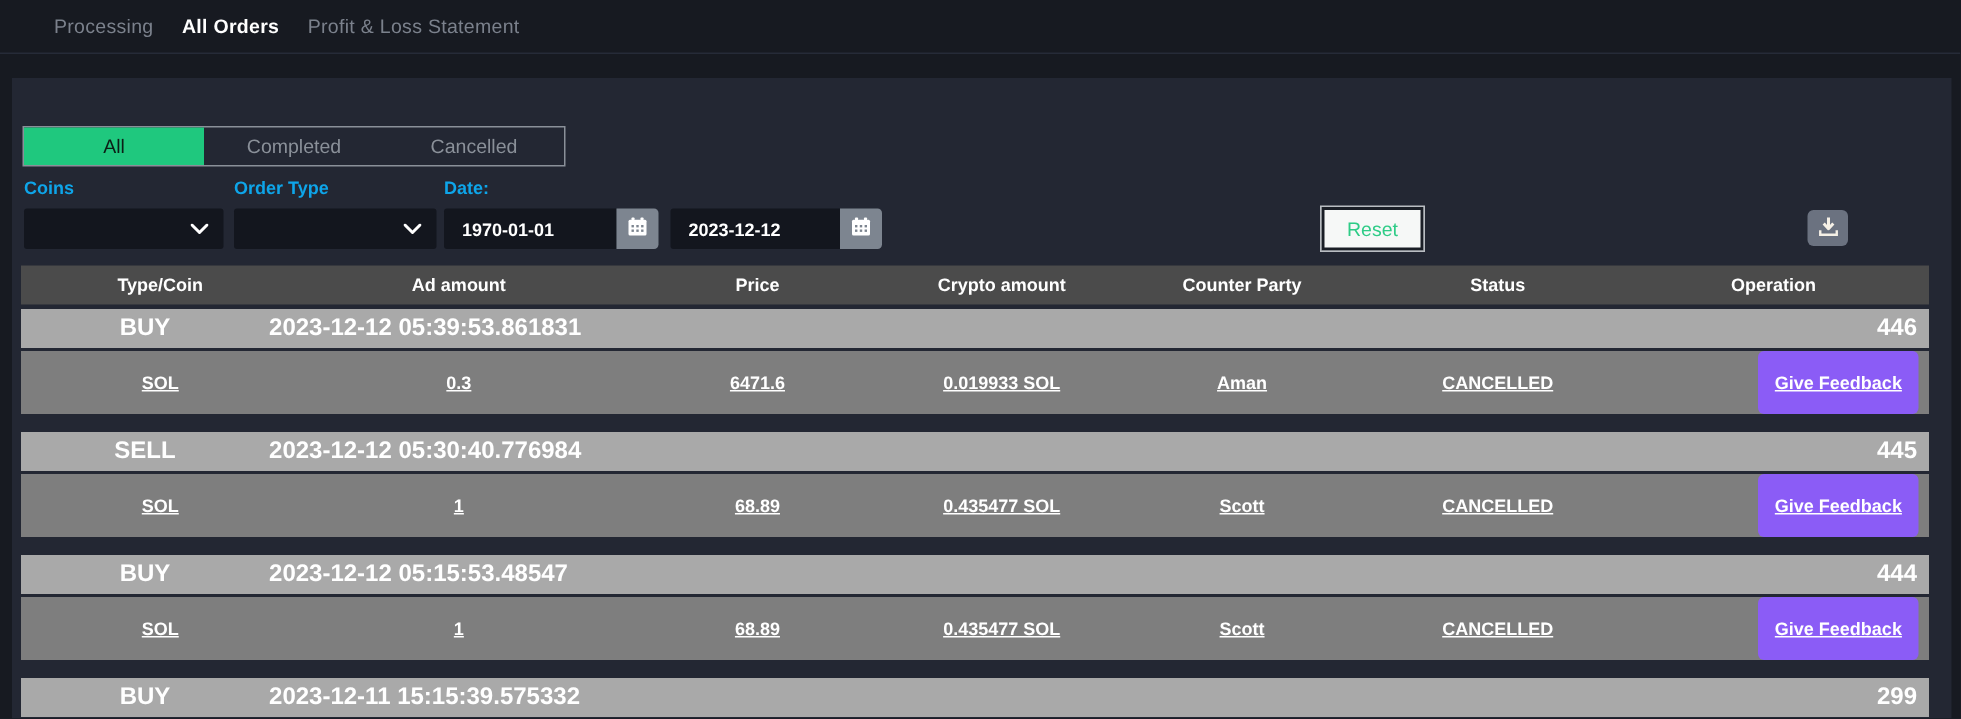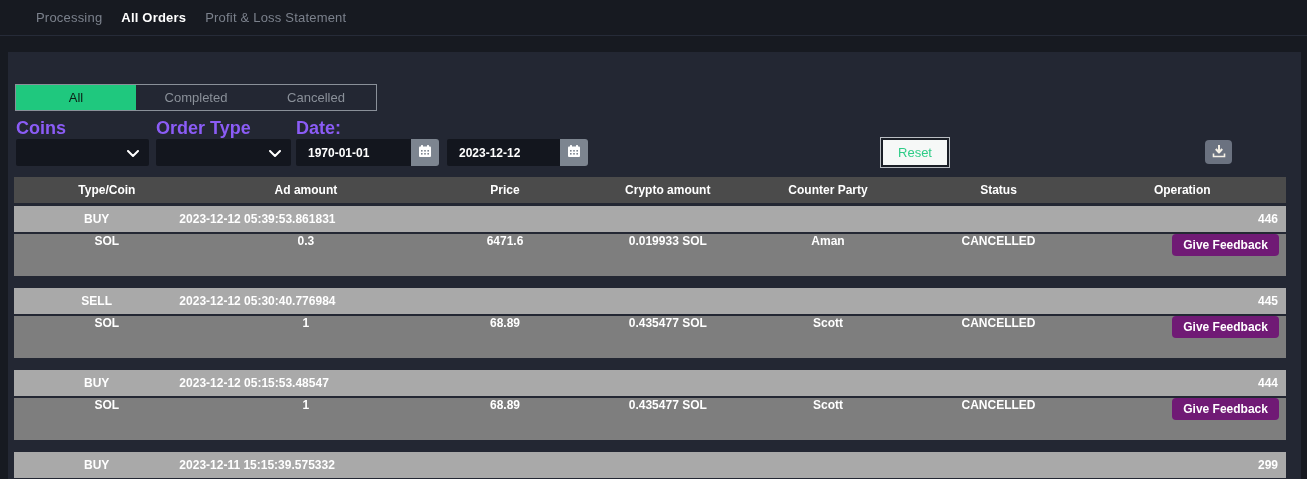--- a/index.html
+++ b/index.html
@@ -43,21 +43,21 @@
   }
   .status-tab {
     flex: 1; display: flex; align-items: center; justify-content: center;
     font-size: 13px; color: #8a9099; cursor: pointer;
   }
   .status-tab.active { background: #1fc87e; color: #0c1f16; }
 
   
   .filter-label {
     position: absolute; top: 66px;
-    font-size: 18px; font-weight: 700; color: #8b5cf6;
+    font-size: 12px; font-weight: 700; color: #0ea5e9;
   }
   .lbl-coins { left: 8px; }
   .lbl-ordertype { left: 148px; }
   .lbl-date { left: 288px; }
 
   
   .select {
     position: absolute; top: 87px; height: 27px;
     background: #13161e; border-radius: 2px;
     display: flex; align-items: center; justify-content: flex-end;
@@ -120,48 +120,49 @@
   .thead-cell:nth-child(2) { width: 16.7%; }
   .thead-cell:nth-child(3) { width: 14.6%; }
   .thead-cell:nth-child(4) { width: 11.0%; }
   .thead-cell:nth-child(5) { width: 14.2%; }
   .thead-cell:nth-child(6) { width: 12.6%; }
   .thead-cell:nth-child(7) { width: 16.3%; }
 
   .order-group { margin-bottom: 12px; }
   .group-header {
     display: flex; align-items: center; height: 26px;
-    background: #a9a9a9; color: #ffffff; font-size: 12px;
+    background: #a9a9a9; color: #ffffff; font-size: 16px;
   }
   .gh-type { width: 13%; text-align: center; font-weight: 700; }
   .gh-timestamp { flex: 1; text-align: left; font-weight: 600; }
   .gh-orderno { font-weight: 700; padding-right: 8px; }
 
   .order-row {
-    display: flex; align-items: flex-start; height: 42px;
+    display: flex; align-items: center; height: 42px;
     background: #7e7e7e; color: #ffffff; font-size: 12px; font-weight: 700;
     margin-top: 2px;
+    text-decoration: underline;
   }
   .order-row > div {
     display: flex; align-items: center; justify-content: center;
   }
   .order-row > div:nth-child(1) { width: 14.6%; }
   .order-row > div:nth-child(2) { width: 16.7%; }
   .order-row > div:nth-child(3) { width: 14.6%; }
   .order-row > div:nth-child(4) { width: 11.0%; }
   .order-row > div:nth-child(5) { width: 14.2%; }
   .order-row > div:nth-child(6) { width: 12.6%; }
   .order-row > div:nth-child(7) { width: 16.3%; justify-content: flex-end; padding-right: 7px; }
 
   .feedback-btn {
-    background: #701a75; color: #ffffff;
+    background: #8b5cf6; color: #ffffff;
     border: none; border-radius: 4px;
     font-size: 12px; font-weight: 700;
     font-family: "Liberation Sans", sans-serif;
-    height: 22px; padding: 0 11px; cursor: pointer;
+    height: 42px; padding: 0 11px; cursor: pointer;
   }
 </style>
 </head>
 <body>
 
 <div class="topbar">
 
     <div class="topnav-tab">Processing</div>
 
     <div class="topnav-tab active">All Orders</div>

